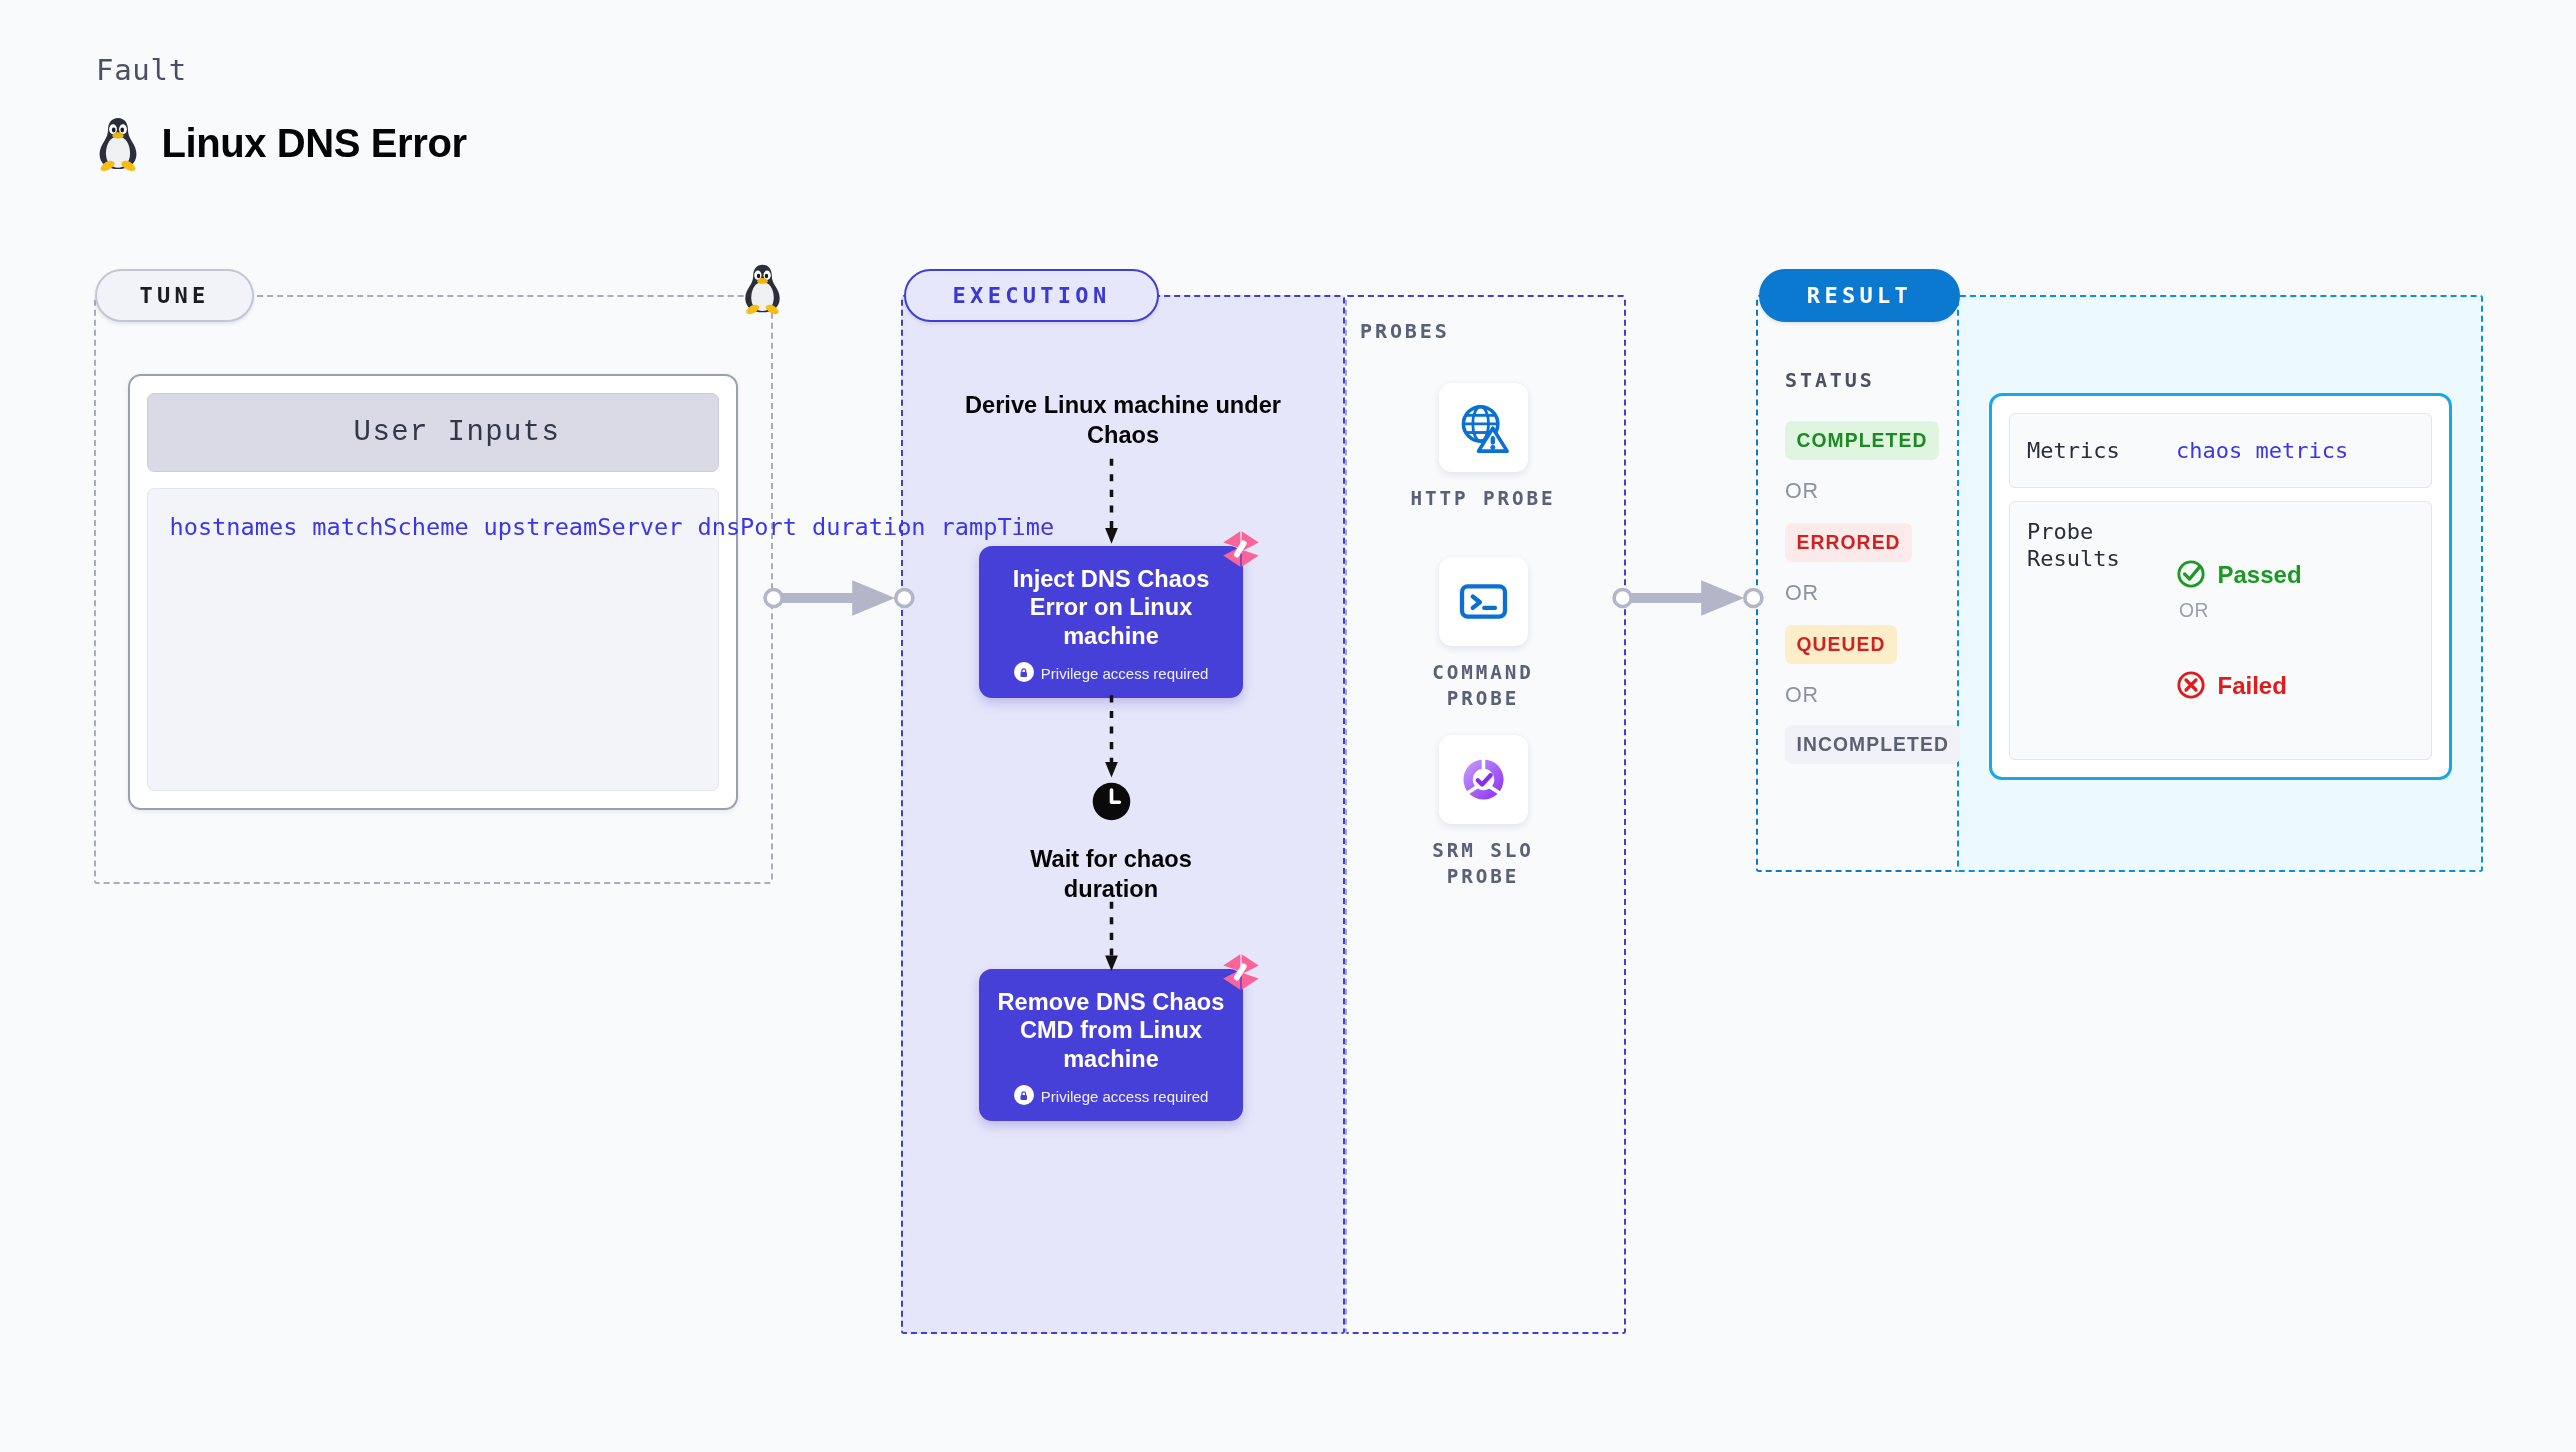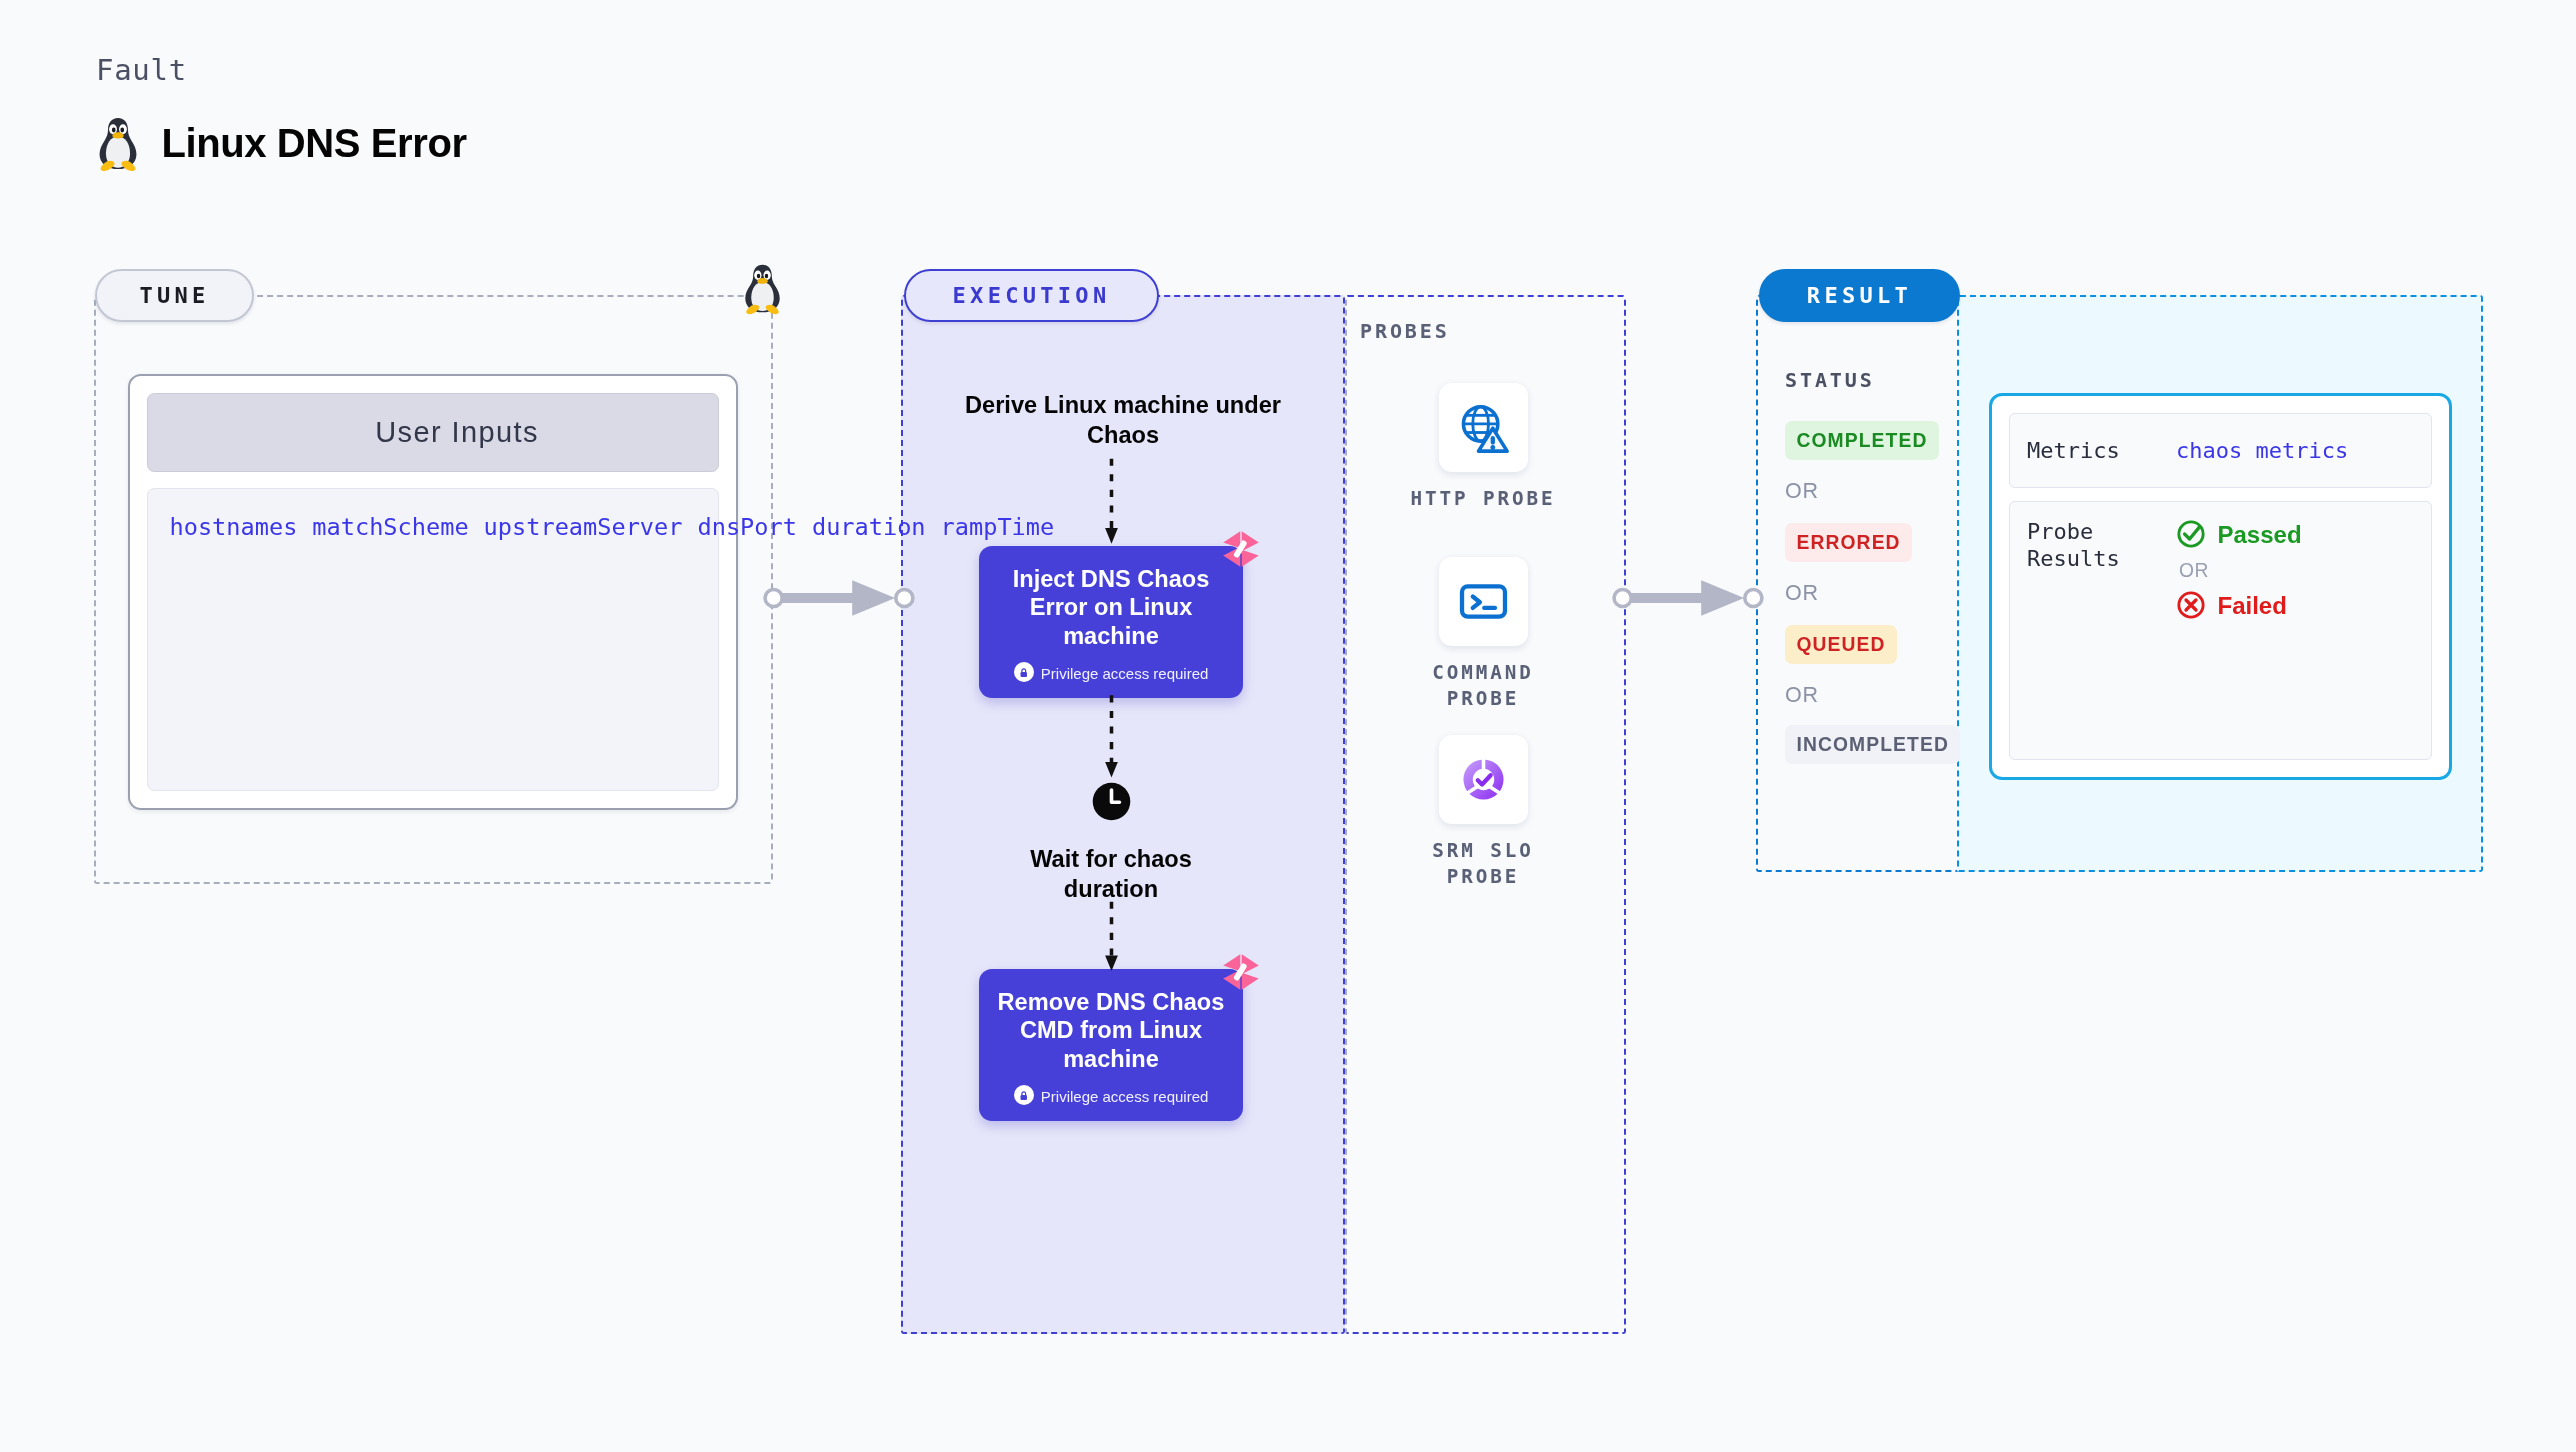--- a/index.html
+++ b/index.html
@@ -73,21 +73,21 @@
   
   .ui-card {
     position: absolute; left: 128px; top: 374px; width: 610px; height: 436px;
     background: #ffffff; border: 2.9px solid #9aa0b0; border-radius: 13px;
     padding: 17px; display: flex; flex-direction: column; gap: 15.8px;
     box-shadow: 0 1.4px 4.3px rgba(20,25,60,.08);
   }
   .ui-card-header {
     background: #d9dae6; border: 1.4px solid #cbccda; border-radius: 7.2px;
     height: 79px; display: flex; align-items: center; justify-content: center;
-    font-family: Liberation Sans, sans-serif; font-size: 29px; color: #33374a; letter-spacing: 1.4px; padding-left: 48px;
+    font-family: Liberation Mono, monospace; font-size: 29px; color: #33374a; letter-spacing: 1.4px; padding-left: 48px;
   }
   .ui-card-body {
     flex: 1; background: #f3f4f9; border: 1.4px solid #e2e4ee; border-radius: 7.2px;
     display: flex; padding: 24px 21.5px 14.3px 21.5px; gap: 14.3px;
   }
   .ui-group-label {
     font-family: "DejaVu Sans Mono", monospace; font-size: 23.6px; color: #2a2d3c;
     width: 236px; flex: 0 0 236px; line-height: 1.2; padding-top: 2.9px;
   }
   .ui-params { display: flex; flex-direction: row; gap: 15px; }
@@ -185,21 +185,21 @@
   .out-row-metrics { height: 75px; align-items: center; }
   .out-row-probe { flex: 1; align-items: flex-start; }
   .out-key {
     font-family: "DejaVu Sans Mono", monospace; font-size: 22px; color: #2a2d3c;
     width: 149px; flex: 0 0 149px; line-height: 1.25;
   }
   .out-val-link {
     font-family: "DejaVu Sans Mono", monospace; font-size: 22px; color: #3b36e8; white-space: nowrap;
   }
   .probe-res { display: flex; flex-direction: column; gap: 8.6px; padding-top: 1.4px; }
-  .res-line { display: flex; align-items: center; gap: 11.5px; }
+  .res-line { display: flex; align-items: center; gap: 11.5px; margin-top: 40px; }
   .res-pass { font-size: 24px; font-weight: bold; color: #1a9a22; }
   .res-fail { font-size: 24px; font-weight: bold; color: #e01b1b; }
   .res-or { font-size: 19.3px; color: #9aa0b2; letter-spacing: 0.7px; padding-left: 2.9px; }
 
   .tux-corner { position: absolute; left: 741px; top: 262px; z-index: 8; }
 </style>
 </head>
 <body>
 
 <div class="canvas">

